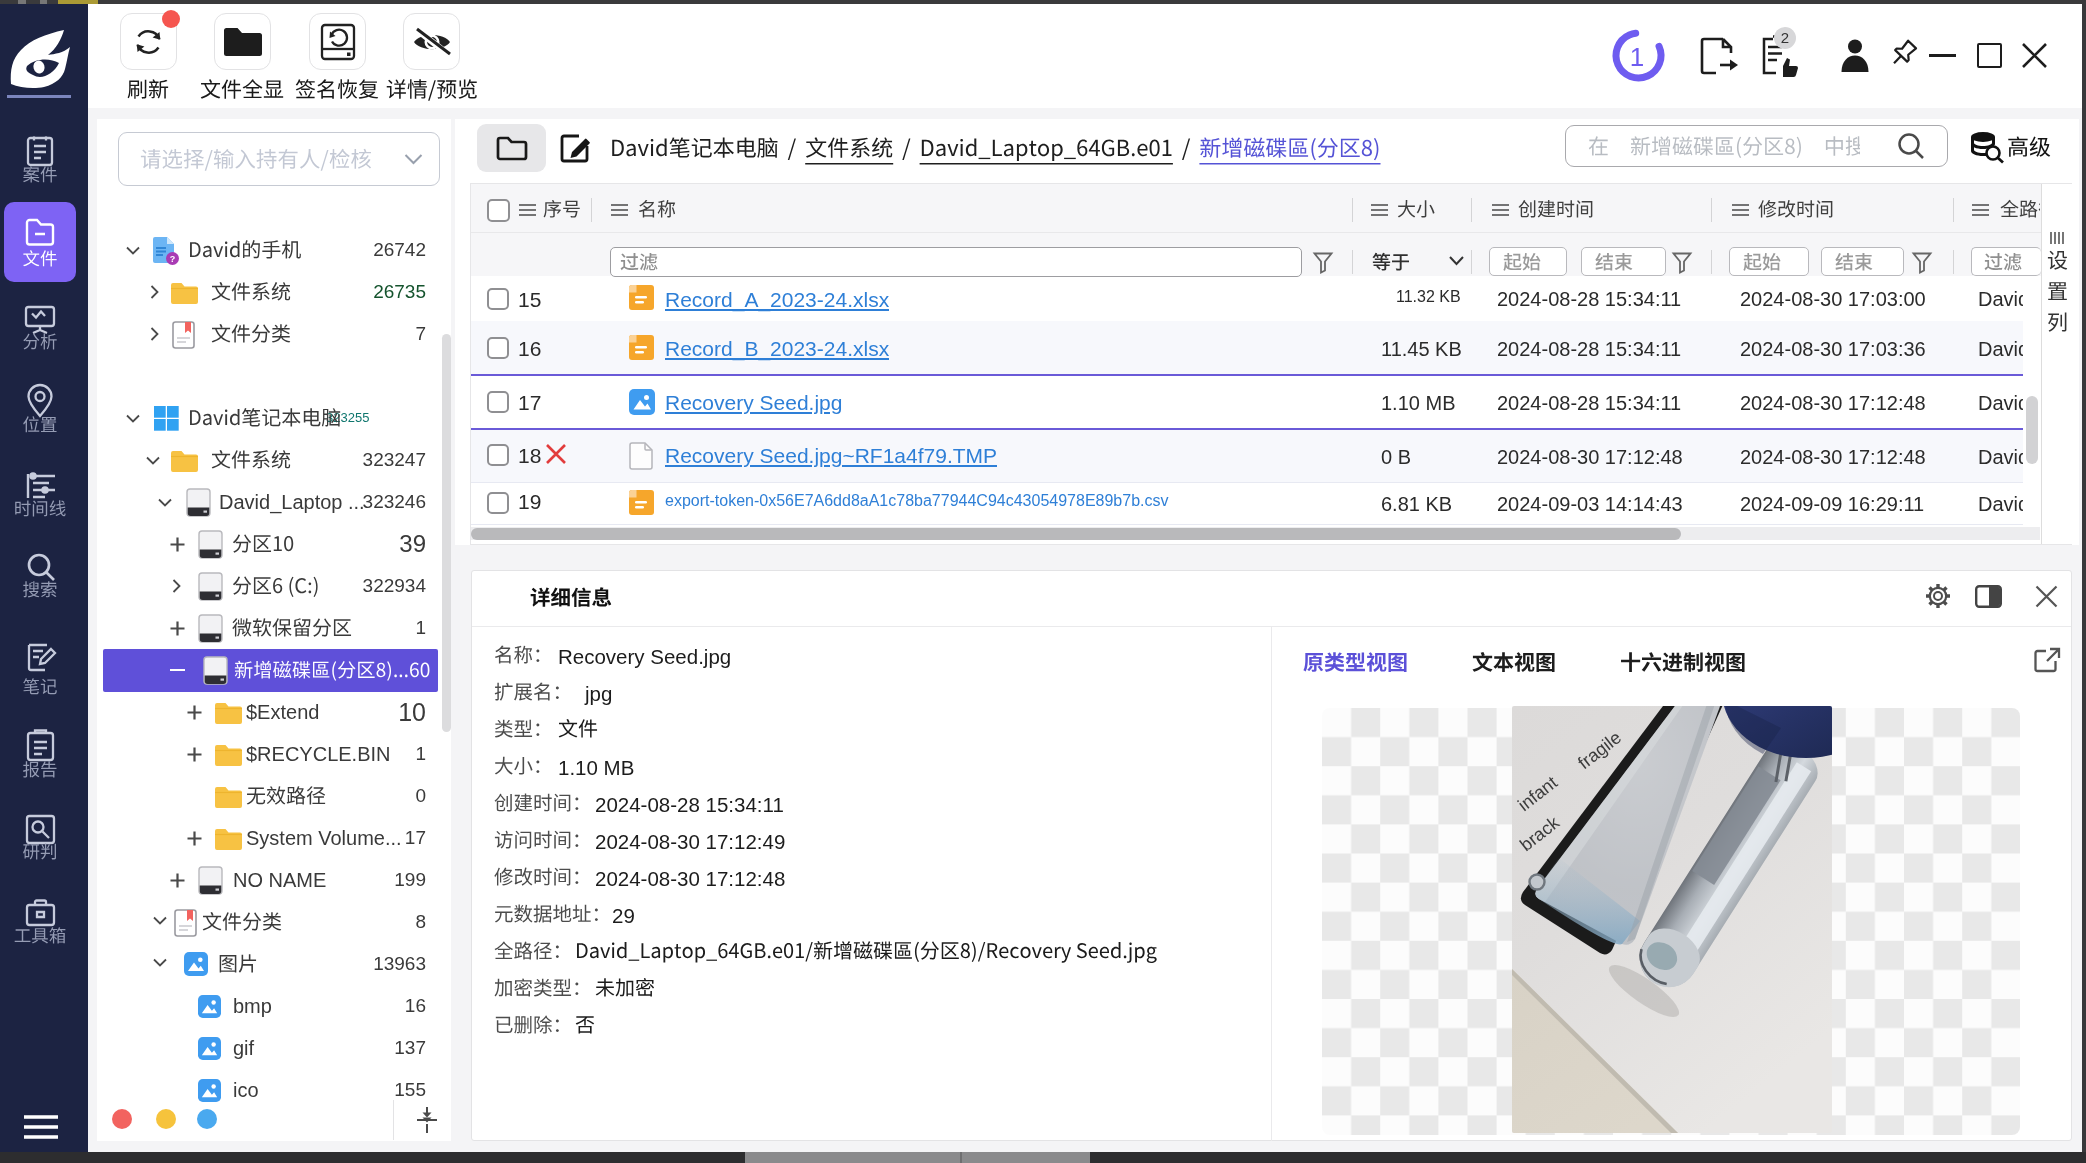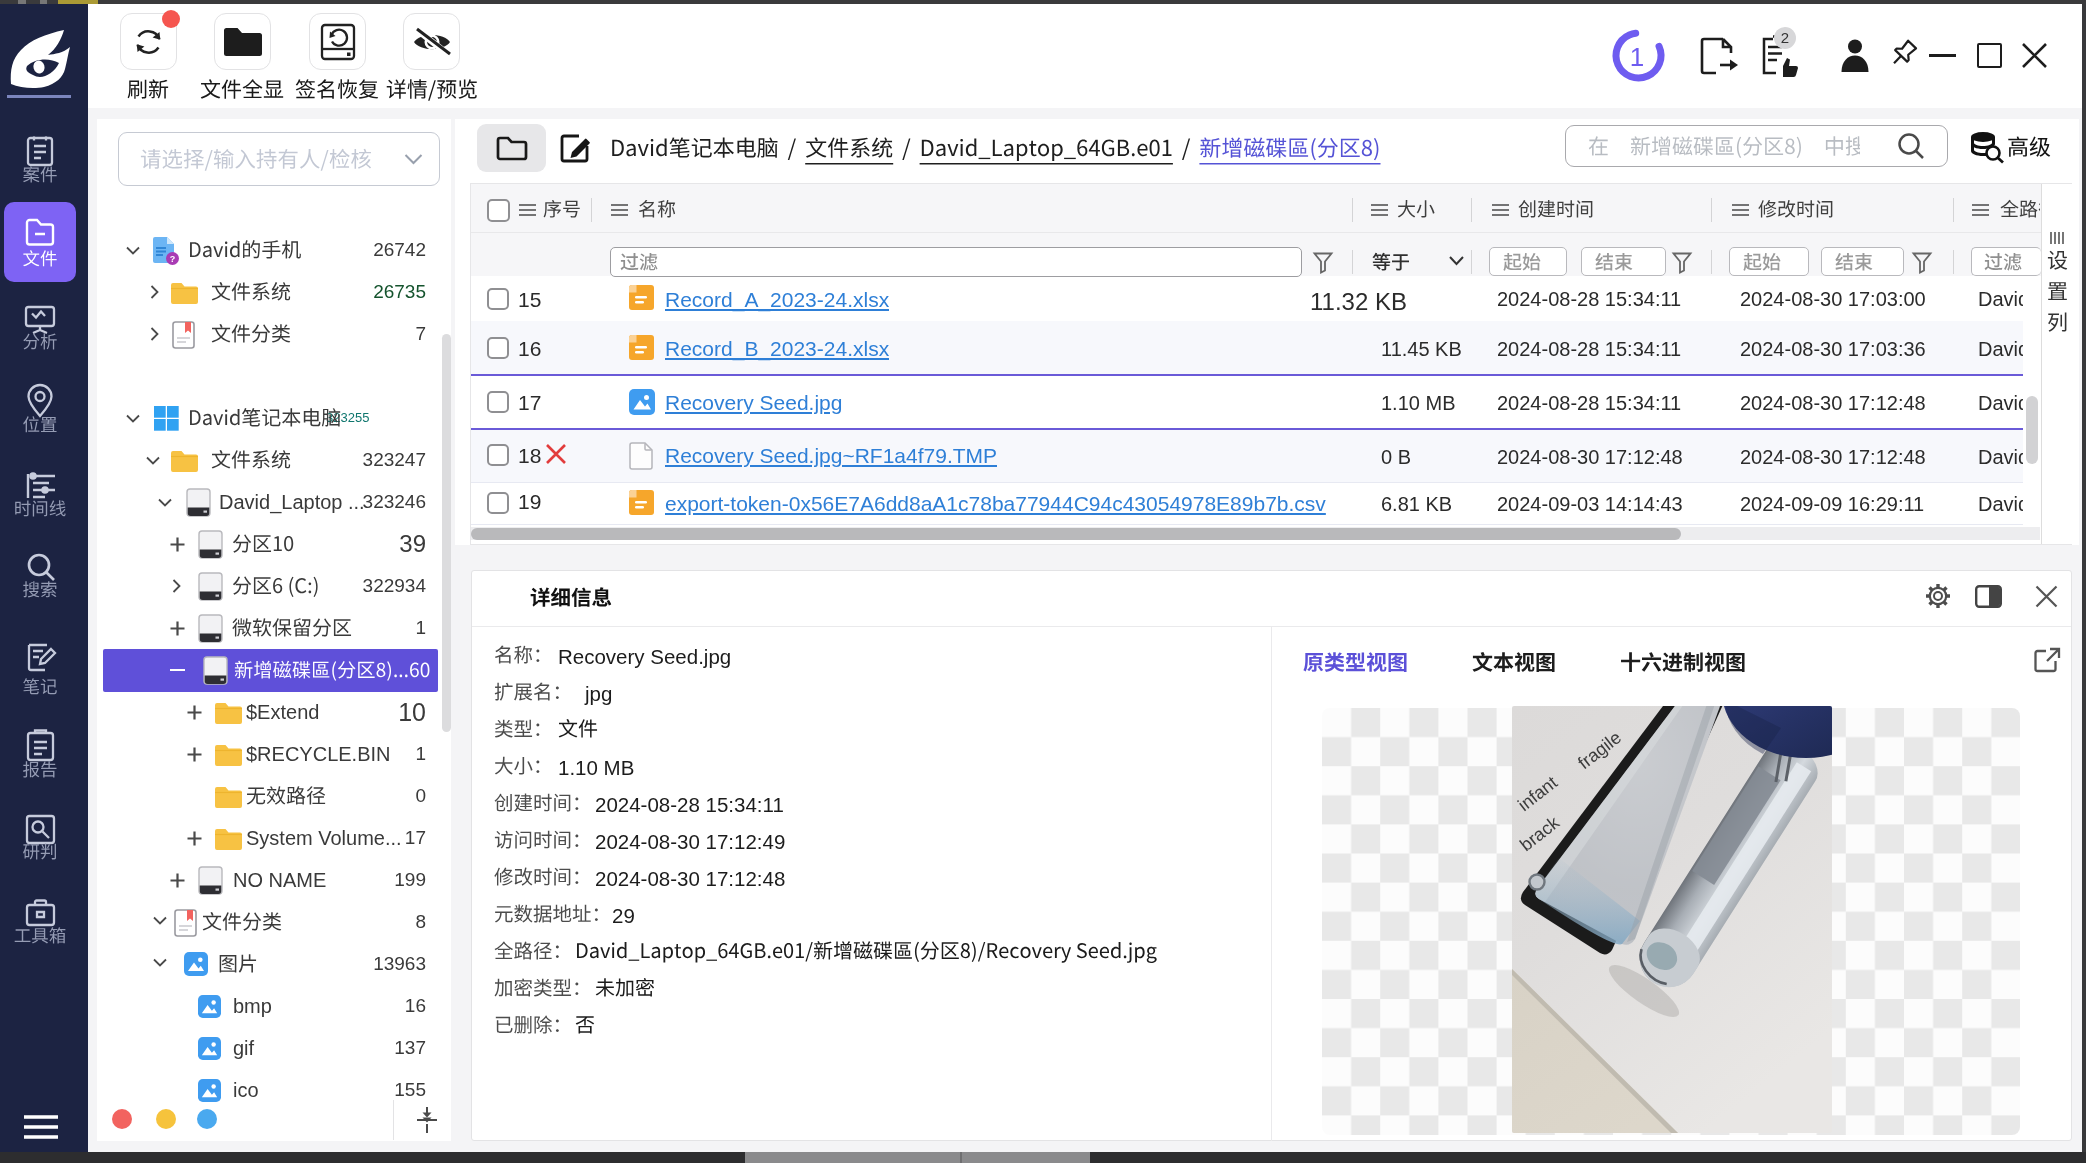--- a/index.html
+++ b/index.html
@@ -476,21 +476,21 @@
 <div class="a" style="left:471px;top:321px;width:1552px;height:1px;background:#e7e9f2"></div>
 <div class="a" style="left:487px;top:288px;width:22px;height:22px;border:2px solid #8f8f92;border-radius:5px;background:#fff"></div>
 <div class="a" style="left:518px;top:288px;font-size:21px;color:#2b2b2b">15</div>
 <svg class="a" style="left:629px;top:285px" width="25" height="25" viewBox="0 0 25 25">
     <path d="M0,3 a3,3 0 0 1 3,-3 h19 a3,3 0 0 1 3,3 v19 a3,3 0 0 1 -3,3 H3 a3,3 0 0 1 -3,-3 Z" fill="#f6a62b"></path>
     <path d="M0,3 a3,3 0 0 1 3,-3 h4.5 v7.5 H0 Z" fill="#fbd296"></path>
     <rect x="6" y="11" width="12" height="2.6" rx="1.3" fill="#fff"></rect>
     <rect x="6" y="16" width="9" height="2.6" rx="1.3" fill="#fff"></rect>
   </svg>
 <div class="a" style="left:665px;top:288px;font-size:21px;color:#2e7fd7;text-decoration:underline;max-width:680px;white-space:nowrap;overflow:hidden">Record_A_2023-24.xlsx</div>
-<div class="a" style="left:1310px;top:288px;font-size:24px;color:#2b2b2b">11.32 KB</div>
+<div class="a" style="left:1396px;top:288px;font-size:16px;color:#2b2b2b">11.32 KB</div>
 <div class="a" style="left:1497px;top:288px;font-size:20px;color:#2b2b2b">2024-08-28 15:34:11</div>
 <div class="a" style="left:1740px;top:288px;font-size:20px;color:#2b2b2b">2024-08-30 17:03:00</div>
 <div class="a" style="left:1978px;top:288px;font-size:20px;color:#2b2b2b;width:45px;overflow:hidden;white-space:nowrap">David_Laptop_64GB.e01</div>
 <div class="a" style="left:471px;top:321px;width:1552px;height:54px;background:#f7f8fc"></div>
 <div class="a" style="left:471px;top:375px;width:1552px;height:1px;background:#e7e9f2"></div>
 <div class="a" style="left:487px;top:337px;width:22px;height:22px;border:2px solid #8f8f92;border-radius:5px;background:#fff"></div>
 <div class="a" style="left:518px;top:337px;font-size:21px;color:#2b2b2b">16</div>
 <svg class="a" style="left:629px;top:335px" width="25" height="25" viewBox="0 0 25 25">
     <path d="M0,3 a3,3 0 0 1 3,-3 h19 a3,3 0 0 1 3,3 v19 a3,3 0 0 1 -3,3 H3 a3,3 0 0 1 -3,-3 Z" fill="#f6a62b"></path>
     <path d="M0,3 a3,3 0 0 1 3,-3 h4.5 v7.5 H0 Z" fill="#fbd296"></path>
@@ -530,21 +530,21 @@
 <div class="a" style="left:1978px;top:446px;font-size:20px;color:#2b2b2b;width:45px;overflow:hidden;white-space:nowrap">David_Laptop_64GB.e01</div>
 <div class="a" style="left:471px;top:524px;width:1552px;height:1px;background:#e7e9f2"></div>
 <div class="a" style="left:487px;top:492px;width:22px;height:22px;border:2px solid #8f8f92;border-radius:5px;background:#fff"></div>
 <div class="a" style="left:518px;top:490px;font-size:21px;color:#2b2b2b">19</div>
 <svg class="a" style="left:629px;top:490px" width="25" height="25" viewBox="0 0 25 25">
     <path d="M0,3 a3,3 0 0 1 3,-3 h19 a3,3 0 0 1 3,3 v19 a3,3 0 0 1 -3,3 H3 a3,3 0 0 1 -3,-3 Z" fill="#f6a62b"></path>
     <path d="M0,3 a3,3 0 0 1 3,-3 h4.5 v7.5 H0 Z" fill="#fbd296"></path>
     <rect x="6" y="11" width="12" height="2.6" rx="1.3" fill="#fff"></rect>
     <rect x="6" y="16" width="9" height="2.6" rx="1.3" fill="#fff"></rect>
   </svg>
-<div class="a" style="left:665px;top:492px;font-size:21px;color:#2e7fd7;text-decoration:underline;max-width:680px;white-space:nowrap;overflow:hidden">export-token-0x56E7A6dd8aA1c78ba77944C94c43054978E89b7b.csv</div>
+<div class="a" style="left:665px;top:492px;font-size:16px;color:#2e7fd7;max-width:680px;white-space:nowrap;overflow:hidden">export-token-0x56E7A6dd8aA1c78ba77944C94c43054978E89b7b.csv</div>
 <div class="a" style="left:1381px;top:493px;font-size:20px;color:#2b2b2b">6.81 KB</div>
 <div class="a" style="left:1497px;top:493px;font-size:20px;color:#2b2b2b">2024-09-03 14:14:43</div>
 <div class="a" style="left:1740px;top:493px;font-size:20px;color:#2b2b2b">2024-09-09 16:29:11</div>
 <div class="a" style="left:1978px;top:493px;font-size:20px;color:#2b2b2b;width:45px;overflow:hidden;white-space:nowrap">David_Laptop_64GB.e01</div>
 <svg class="a" style="left:545px;top:443px" width="22" height="22" viewBox="0 0 22 22">
     <path d="M2,2 L20,20 M20,2 L2,20" stroke="#e23c3c" stroke-width="2.6"></path>
   </svg>
 <div class="a" style="left:471px;top:374px;width:1552px;height:1.6px;background:#6a5ad8"></div>
 <div class="a" style="left:471px;top:428px;width:1552px;height:1.6px;background:#6a5ad8"></div>
 

